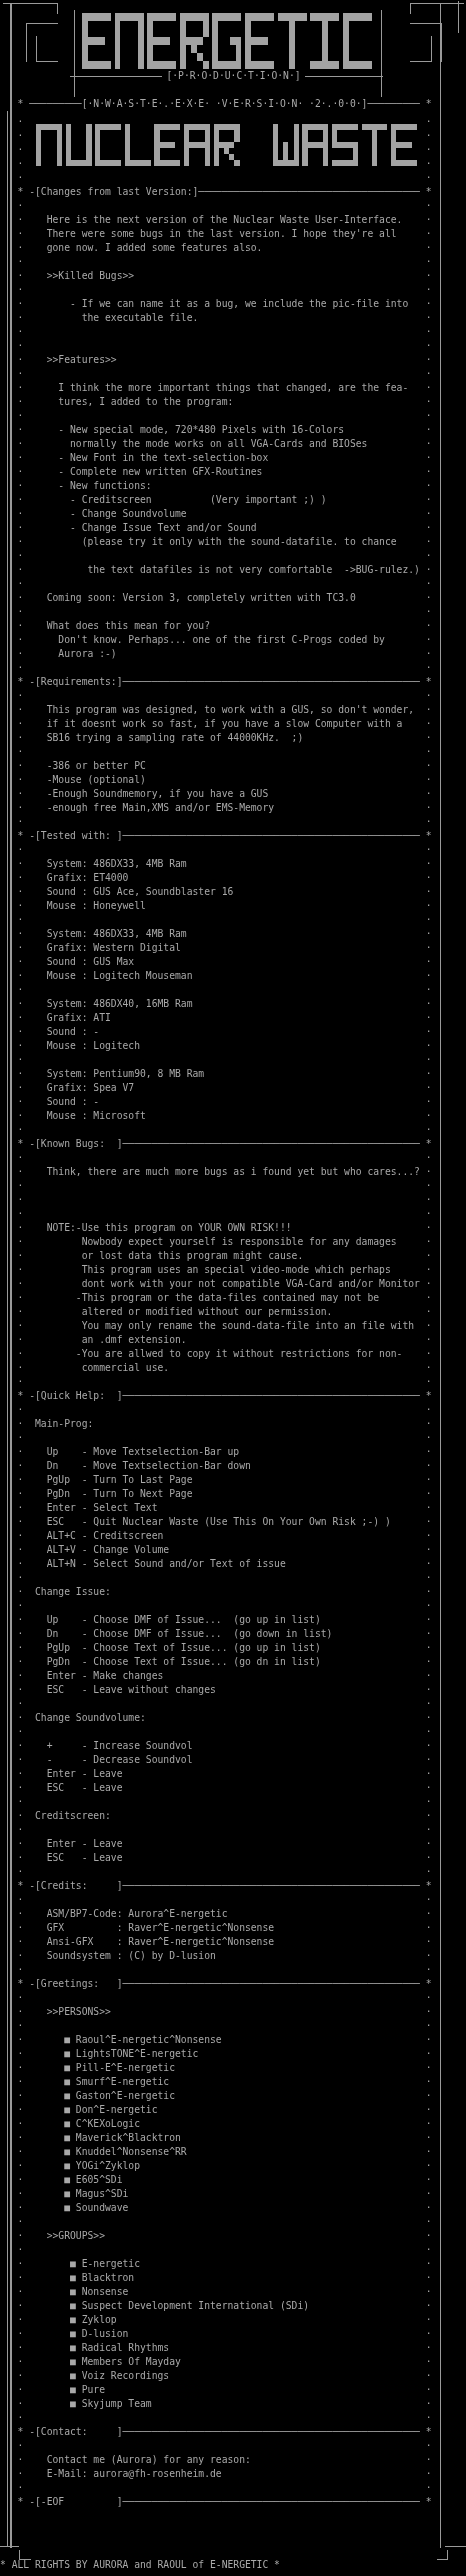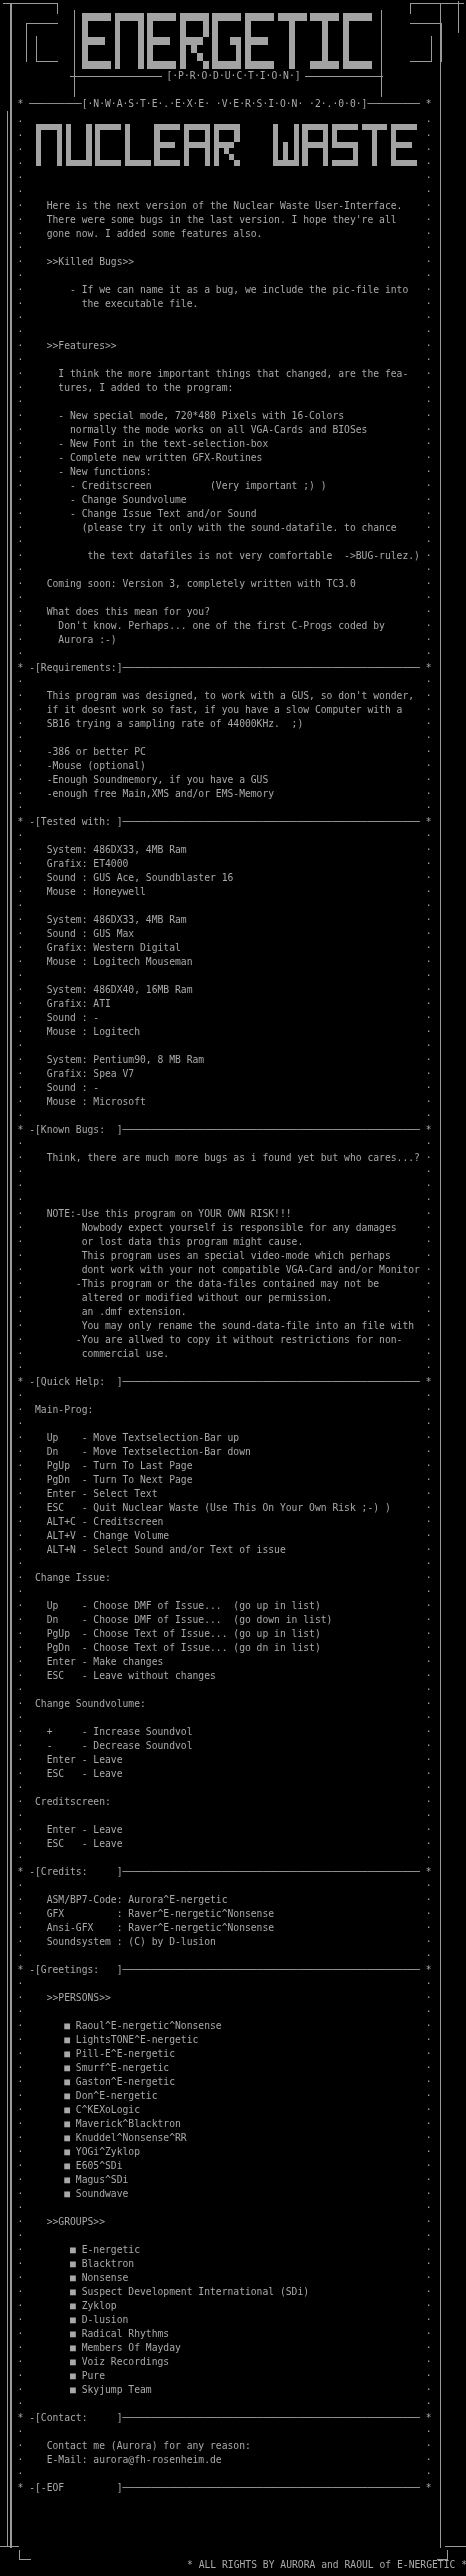--- a/index.html
+++ b/index.html
@@ -17,21 +17,21 @@
   .brk-rt{position:absolute;border-right:1.3px solid #9a9a9a;border-top:1.3px solid #9a9a9a;}
   .brk-rb{position:absolute;border-right:1.3px solid #9a9a9a;border-bottom:1.3px solid #9a9a9a;}
   .logo{position:absolute;display:flex;}
   .glyph{display:flex;flex-wrap:wrap;}
   .glyph i{display:block;}
   .glyph i.on{background:#a3a3a3;}
   #prod-row{position:absolute;top:70px;left:0;width:467px;text-align:center;
             font-size:9.7px;line-height:11.7px;color:#a9a9a9;white-space:pre;}
   #version-row{position:absolute;top:97px;left:0;font-size:9.7px;line-height:14px;
             color:#a9a9a9;white-space:pre;}
-  #rights-row{position:absolute;top:2558px;left:0;width:467px;text-align:right;
+  #rights-row{position:absolute;top:2558px;left:0;width:467px;text-align:left;
             font-size:9.7px;line-height:14px;color:#a9a9a9;white-space:pre;}
 </style>
 </head>
 <body>
 
 <div id="page">
 
   <div class="hline" style="top:2.6px;left:2.6px;width:54px;"></div>
   <div class="vline" style="top:2.6px;left:57px;height:11.7px;"></div>
   <div class="brk-lt" style="left:26px;top:23px;width:31px;height:38px;"></div>
@@ -873,20 +873,21 @@
         <i class="on" style="width: 5.2px; height: 6px;"></i>
       </div>
     </div>
 
   <div id="rows">
       <div class="line">   ·                                                                     ·</div>
       <div class="line">   ·                                                                     ·</div>
       <div class="line">   ·                                                                     ·</div>
       <div class="line">   ·                                                                     ·</div>
       <div class="line">   ·                                                                     ·</div>
+      <div class="line">   * -[Changes from last Version:]────────────────────────────────────── *</div>
       <div class="line">   ·                                                                     ·</div>
       <div class="line">   ·    Here is the next version of the Nuclear Waste User-Interface.    ·</div>
       <div class="line">   ·    There were some bugs in the last version. I hope they're all     ·</div>
       <div class="line">   ·    gone now. I added some features also.                            ·</div>
       <div class="line">   ·                                                                     ·</div>
       <div class="line">   ·    &gt;&gt;Killed Bugs&gt;&gt;                                                  ·</div>
       <div class="line">   ·                                                                     ·</div>
       <div class="line">   ·        - If we can name it as a bug, we include the pic-file into   ·</div>
       <div class="line">   ·          the executable file.                                       ·</div>
       <div class="line">   ·                                                                     ·</div>
@@ -926,22 +927,22 @@
       <div class="line">   ·    -enough free Main,XMS and/or EMS-Memory                          ·</div>
       <div class="line">   ·                                                                     ·</div>
       <div class="line">   * -[Tested with: ]─────────────────────────────────────────────────── *</div>
       <div class="line">   ·                                                                     ·</div>
       <div class="line">   ·    System: 486DX33, 4MB Ram                                         ·</div>
       <div class="line">   ·    Grafix: ET4000                                                   ·</div>
       <div class="line">   ·    Sound : GUS Ace, Soundblaster 16                                 ·</div>
       <div class="line">   ·    Mouse : Honeywell                                                ·</div>
       <div class="line">   ·                                                                     ·</div>
       <div class="line">   ·    System: 486DX33, 4MB Ram                                         ·</div>
+      <div class="line">   ·    Grafix: Western Digital                                          ·</div>
       <div class="line">   ·    Sound : GUS Max                                                  ·</div>
-      <div class="line">   ·    Grafix: Western Digital                                          ·</div>
       <div class="line">   ·    Mouse : Logitech Mouseman                                        ·</div>
       <div class="line">   ·                                                                     ·</div>
       <div class="line">   ·    System: 486DX40, 16MB Ram                                        ·</div>
       <div class="line">   ·    Grafix: ATI                                                      ·</div>
       <div class="line">   ·    Sound : -                                                        ·</div>
       <div class="line">   ·    Mouse : Logitech                                                 ·</div>
       <div class="line">   ·                                                                     ·</div>
       <div class="line">   ·    System: Pentium90, 8 MB Ram                                      ·</div>
       <div class="line">   ·    Grafix: Spea V7                                                  ·</div>
       <div class="line">   ·    Sound : -                                                        ·</div>
@@ -953,22 +954,22 @@
       <div class="line">   ·                                                                     ·</div>
       <div class="line">   ·                                                                     ·</div>
       <div class="line">   ·                                                                     ·</div>
       <div class="line">   ·    NOTE:-Use this program on YOUR OWN RISK!!!                       ·</div>
       <div class="line">   ·          Nowbody expect yourself is responsible for any damages     ·</div>
       <div class="line">   ·          or lost data this program might cause.                     ·</div>
       <div class="line">   ·          This program uses an special video-mode which perhaps      ·</div>
       <div class="line">   ·          dont work with your not compatible VGA-Card and/or Monitor ·</div>
       <div class="line">   ·         -This program or the data-files contained may not be        ·</div>
       <div class="line">   ·          altered or modified without our permission.                ·</div>
+      <div class="line">   ·          You may only rename the sound-data-file into an file with  ·</div>
       <div class="line">   ·          an .dmf extension.                                         ·</div>
-      <div class="line">   ·          You may only rename the sound-data-file into an file with  ·</div>
       <div class="line">   ·         -You are allwed to copy it without restrictions for non-    ·</div>
       <div class="line">   ·          commercial use.                                            ·</div>
       <div class="line">   ·                                                                     ·</div>
       <div class="line">   * -[Quick Help:  ]─────────────────────────────────────────────────── *</div>
       <div class="line">   ·                                                                     ·</div>
       <div class="line">   ·  Main-Prog:                                                         ·</div>
       <div class="line">   ·                                                                     ·</div>
       <div class="line">   ·    Up    - Move Textselection-Bar up                                ·</div>
       <div class="line">   ·    Dn    - Move Textselection-Bar down                              ·</div>
       <div class="line">   ·    PgUp  - Turn To Last Page                                        ·</div>

